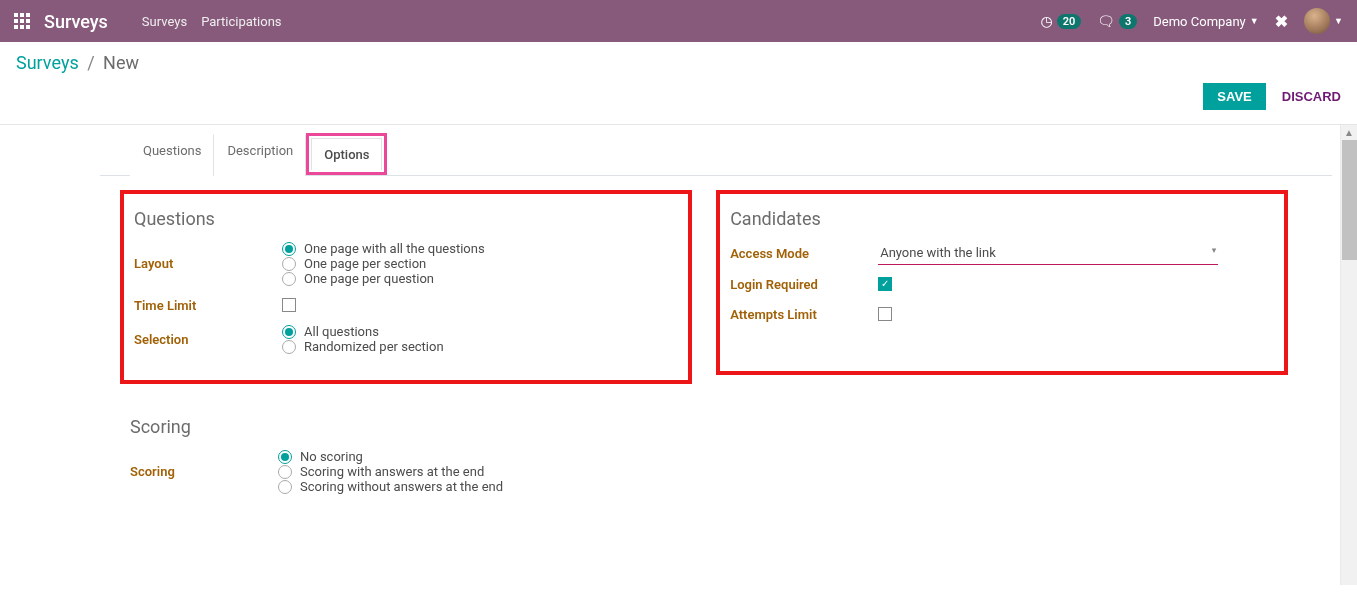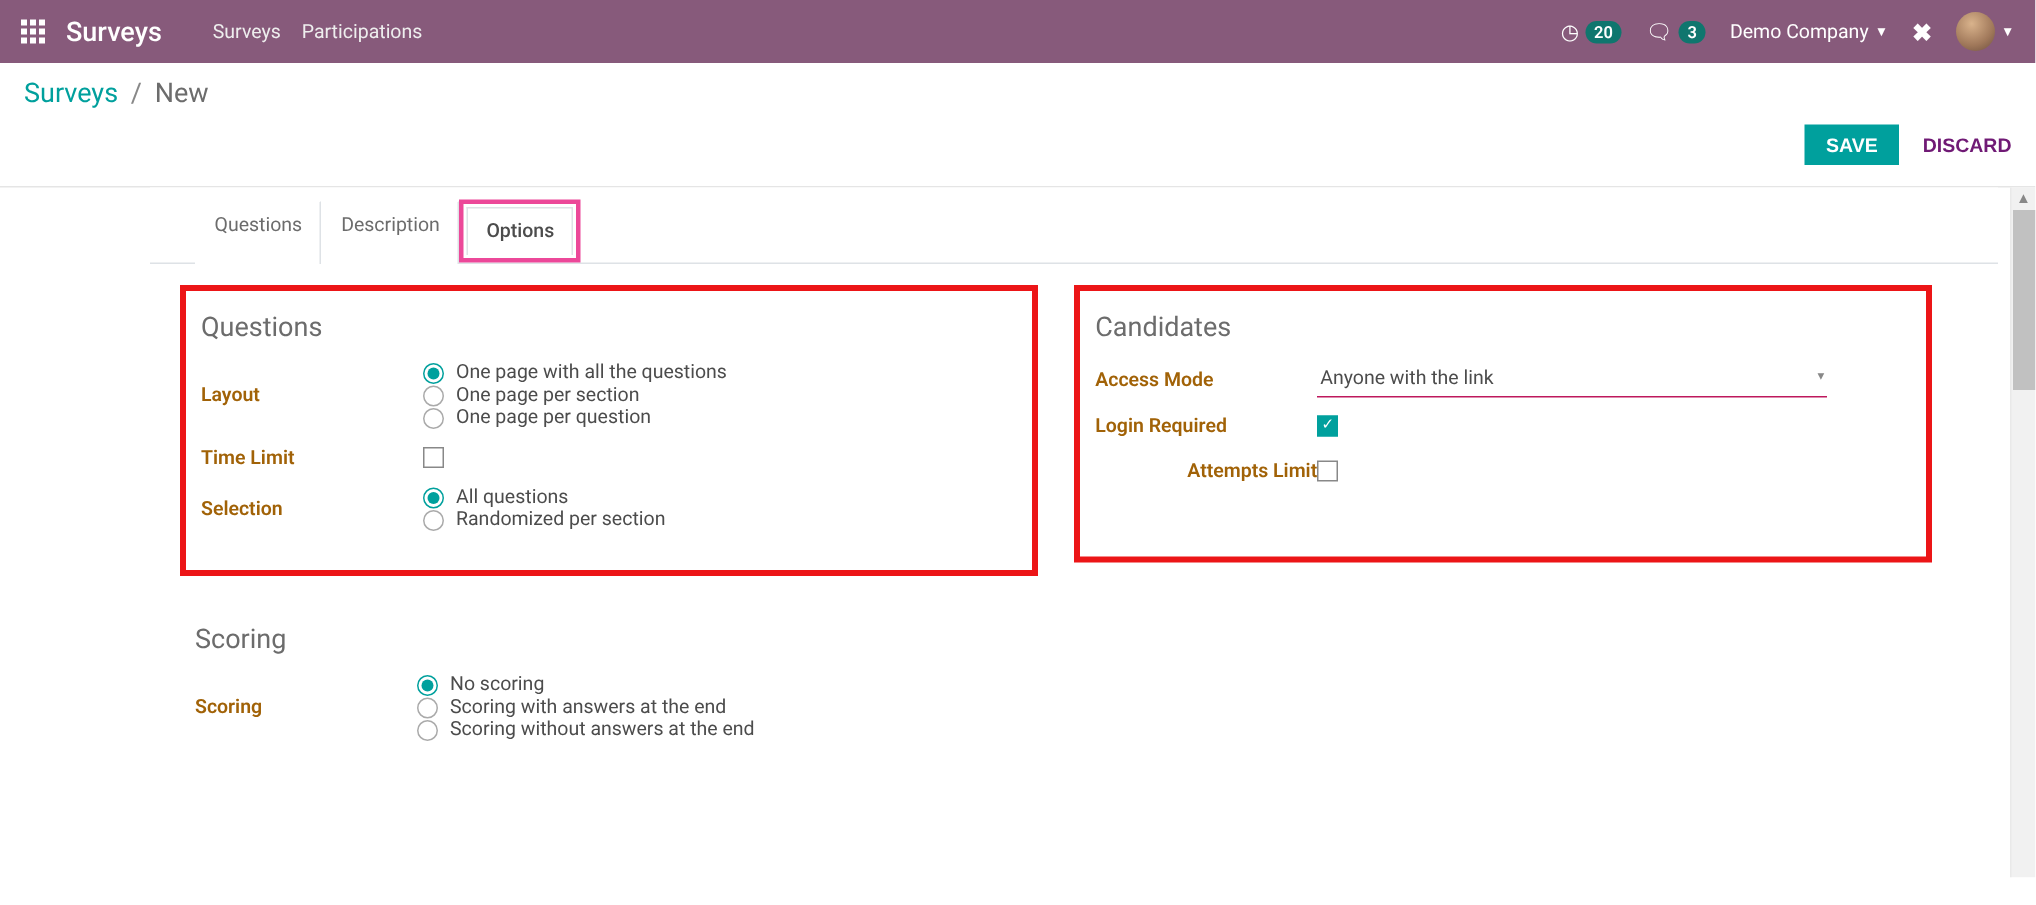--- a/index.html
+++ b/index.html
@@ -219,21 +219,21 @@
           </div>
         </div>
 
         <div class="form-row">
           <div class="form-label">Login Required</div>
           <div class="form-field">
             <span class="checkbox checked"></span>
           </div>
         </div>
 
-        <div class="form-row" style="margin-bottom:28px;text-align:right;">
+        <div class="form-row" style="margin-bottom:28px;">
           <div class="form-label">Attempts Limit</div>
           <div class="form-field">
             <span class="checkbox"></span>
           </div>
         </div>
       </div>
     </div>
 
   </div>
 </div>

